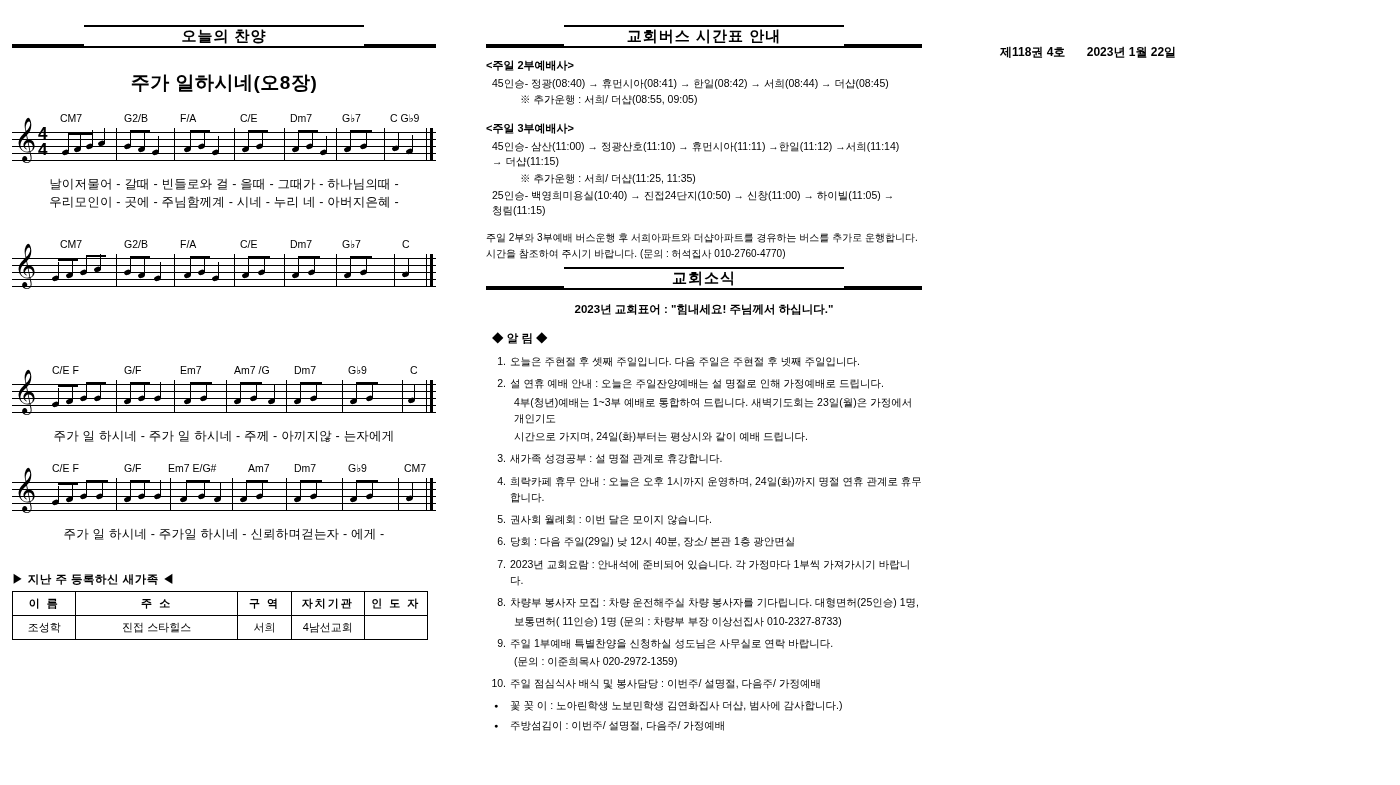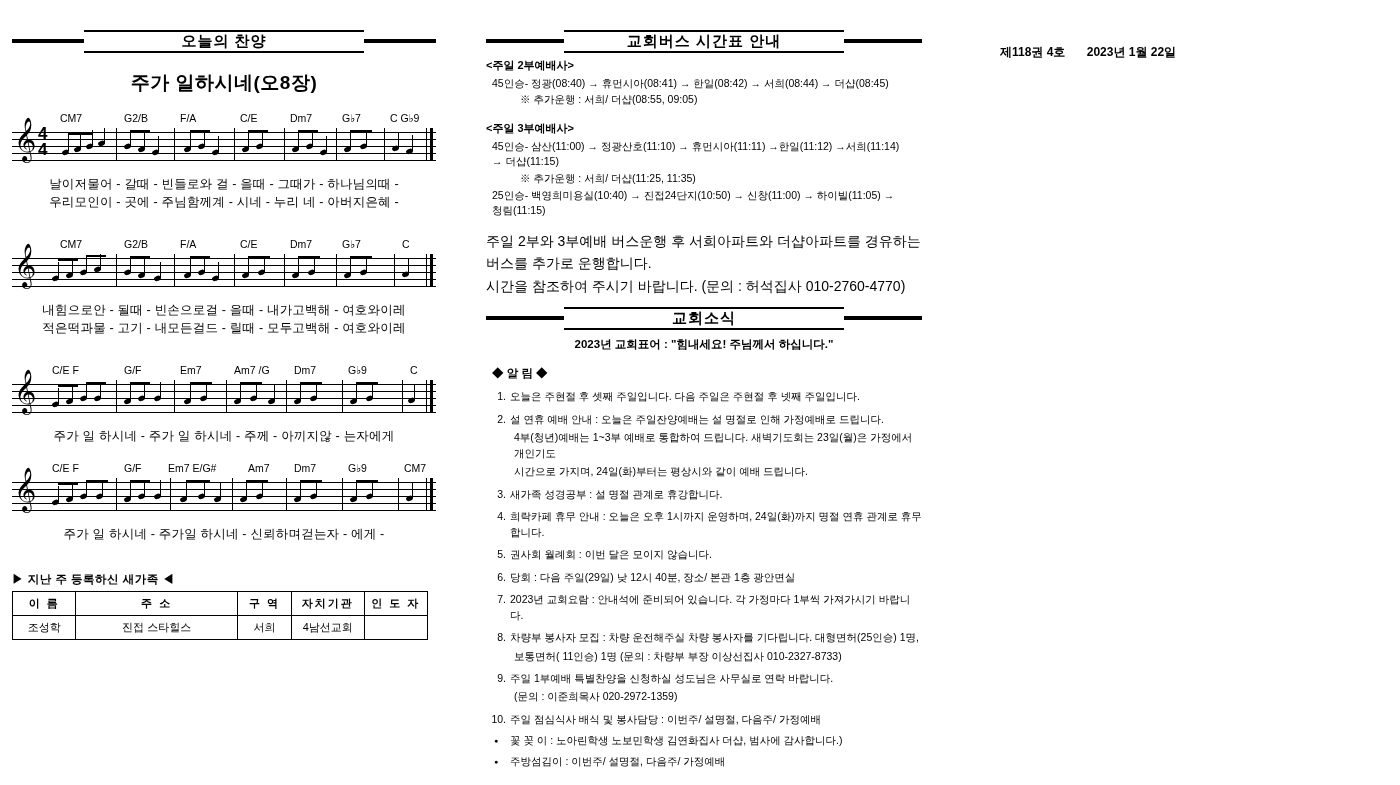--- a/index.html
+++ b/index.html
@@ -17,21 +17,21 @@
   }
   .page {
     position: relative;
     width: 1400px;
     height: 785px;
   }
 
   
   .banner {
     display: flex;
-    align-items: center;
+    align-items: flex-end;
     height: 14px;
   }
   .banner .hatch {
     width: 72px;
     background:
       repeating-linear-gradient(90deg, #000 0px, #000 1.5px, #fff 1.5px, #fff 5px);
     border-top: 2px solid #000;
     border-bottom: 2px solid #000;
   }
   .banner .hatch.wide { width: 78px; }
@@ -188,21 +188,21 @@
     margin: 2px 16px 2px 6px;
     font-size: 10.5px;
     line-height: 1.45;
   }
   .bus-sub {
     margin: 1px 0 1px 34px;
     font-size: 10.5px;
   }
   .bus-note {
     margin-top: 12px;
-    font-size: 14px;
+    font-size: 10px;
     line-height: 1.6;
   }
   .motto {
     text-align: center;
     font-weight: bold;
     font-size: 11.5px;
     margin: 12px 0 14px 0;
   }
   .sect-head {
     font-weight: bold;
@@ -417,24 +417,20 @@
           <div class="stem" style="left:302px;top:2px"></div>
         <div class="beam" style="left:286px;top:2px;width:22px"></div>
         <div class="note" style="left:332px;top:19px"></div>
           <div class="stem" style="left:338px;top:5px"></div>
         <div class="note" style="left:348px;top:16px"></div>
           <div class="stem" style="left:354px;top:2px"></div>
         <div class="beam" style="left:338px;top:2px;width:22px"></div>
         <div class="note" style="left:390px;top:18px"></div>
           <div class="stem" style="left:396px;top:4px"></div>
       </div>
-      <div class="lyrics">
-        <div class="lyric-line">내힘으로안 - 될때 - 빈손으로걸 - 을때 - 내가고백해 - 여호와이레</div>
-        <div class="lyric-line">적은떡과물 - 고기 - 내모든걸드 - 릴때 - 모두고백해 - 여호와이레</div>
-      </div>
     </div>
 
     <div class="staff-system" style="margin-top:18px;height:84px">
       <div class="chords">
         <span style="left:40px">C/E   F</span>
         <span style="left:112px">G/F</span>
         <span style="left:168px">Em7</span>
         <span style="left:222px">Am7 /G</span>
         <span style="left:282px">Dm7</span>
         <span style="left:336px">G♭9</span>

